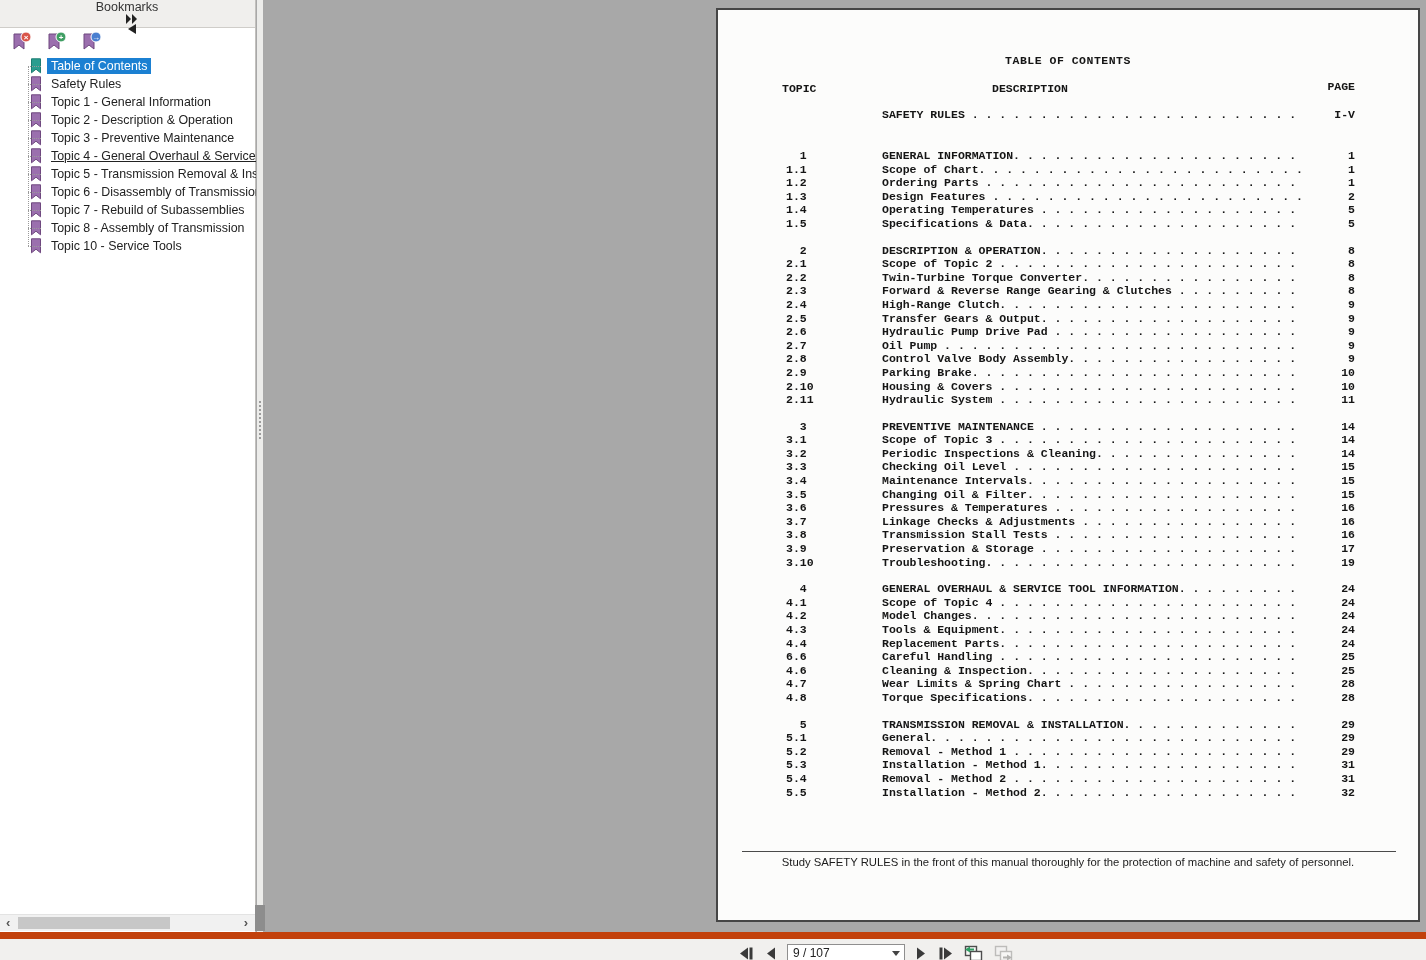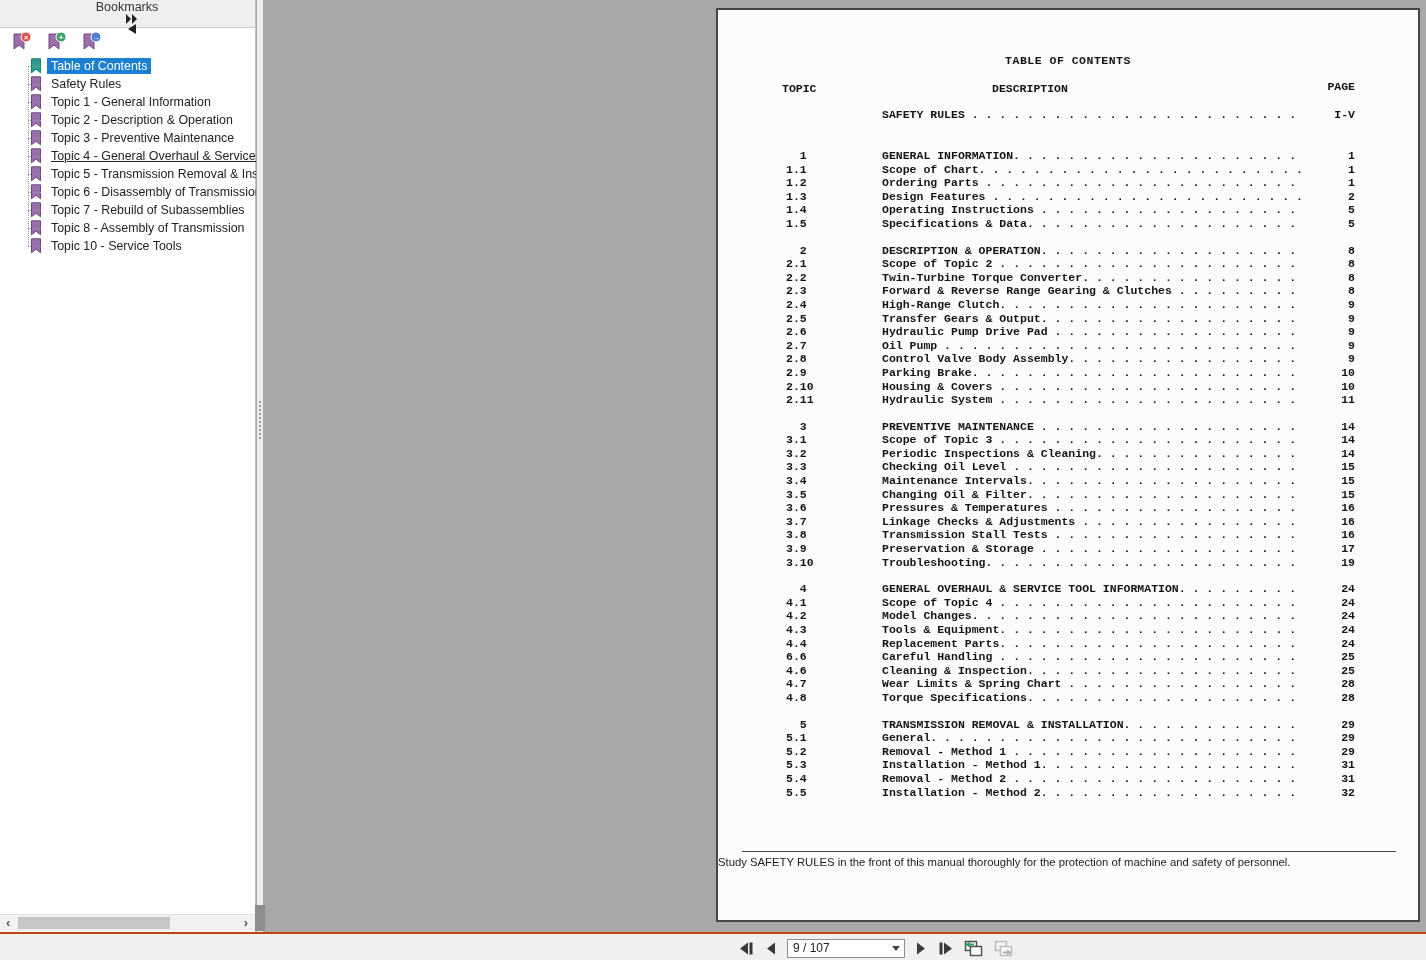--- a/index.html
+++ b/index.html
@@ -76,34 +76,34 @@
   .section { margin-top:13px; }
   .section:first-child { margin-top:0; }
   .row { display:flex; height:13.6px; line-height:13.6px; }
   .c-t { width:34px; white-space:pre; flex:0 0 auto; }
   .c-d { margin-left:62px; white-space:pre; flex:0 0 auto; }
   .c-l { flex:1 1 0; overflow:hidden; white-space:pre; }
   .c-p { width:46px; margin-left:8px; text-align:right; flex:0 0 auto; }
 
   .footer-line { position:absolute; left:24px; right:22px; top:841px; border-top:1.5px solid #4a4a4a; }
   .footer-note {
-    position:absolute; top:846px; left:0; width:100%; text-align:left;
+    position:absolute; top:846px; left:0; width:100%; text-align:center;
     font-family:"Liberation Sans", sans-serif; font-weight:normal;
     font-size:11.3px; color:#1c1c1c;
   }
   .doc-number {
     position:absolute; top:862px; left:0; right:60px; text-align:right;
     font-family:"Liberation Sans", sans-serif; font-weight:bold;
     font-size:12.5px; letter-spacing:1px; color:#111;
   }
 
   
   .bottom-toolbar {
     position:absolute; left:0; top:932px; width:1426px; height:28px;
-    background:#f1f0ee; border-top:2px solid #c2410c;
+    background:#f1f0ee; border-top:7px solid #c2410c;
   }
   .nav { position:absolute; left:739px; top:0; height:28px; display:flex; align-items:center; gap:11px; }
   .nav-btn { display:flex; align-items:center; justify-content:center; cursor:pointer; }
   .page-box {
     position:relative; width:118px; height:19px; background:#fff;
     border:1px solid #8f8f8f; display:flex; align-items:center;
   }
   .page-box input {
     border:none; outline:none; width:96px; height:15px; margin-left:5px;
     font-family:"Liberation Sans", sans-serif; font-size:12px; color:#222;
@@ -303,21 +303,21 @@
             <span class="c-p">1</span>
           </div>
           <div class="row">
             <span class="c-t">1.3</span>
             <span class="c-d">Design Features</span>
             <span class="c-l"> . . . . . . . . . . . . . . . . . . . . . . . . . . . . . . . . . . . . . . . . . . . . . . . . . . . . . . . . . . . . . . . . . . . . . . . . . . . . . . . . . . . . . . . . . . </span>
             <span class="c-p">2</span>
           </div>
           <div class="row">
             <span class="c-t">1.4</span>
-            <span class="c-d">Operating Instructions</span>
+            <span class="c-d">Operating Temperatures</span>
             <span class="c-l"> . . . . . . . . . . . . . . . . . . . . . . . . . . . . . . . . . . . . . . . . . . . . . . . . . . . . . . . . . . . . . . . . . . . . . . . . . . . . . . . . . . . . . . . . . . </span>
             <span class="c-p">5</span>
           </div>
           <div class="row">
             <span class="c-t">1.5</span>
             <span class="c-d">Specifications &amp; Data.</span>
             <span class="c-l"> . . . . . . . . . . . . . . . . . . . . . . . . . . . . . . . . . . . . . . . . . . . . . . . . . . . . . . . . . . . . . . . . . . . . . . . . . . . . . . . . . . . . . . . . . . </span>
             <span class="c-p">5</span>
           </div>
         </div>

